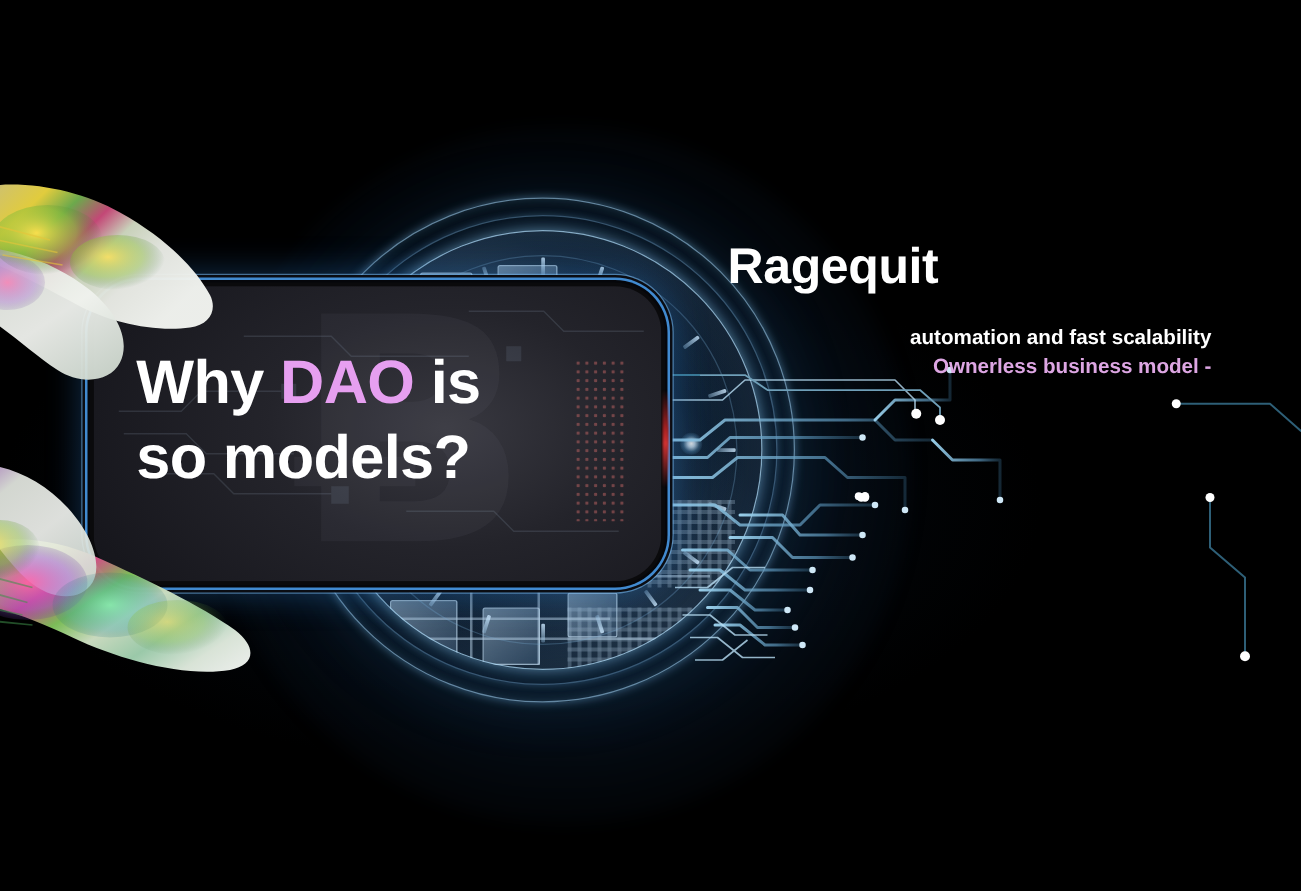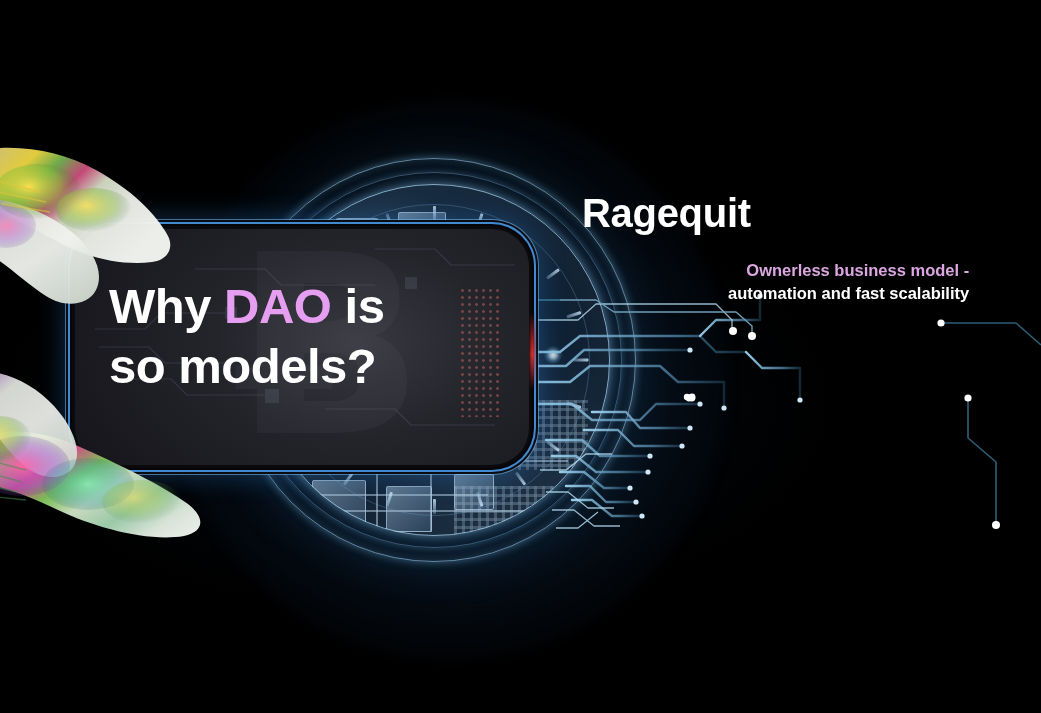--- a/index.html
+++ b/index.html
@@ -472,19 +472,19 @@
     <g stroke="#e6c53a" stroke-width="1.3" opacity="0.6">
       <path d="M2,40 L48,52"></path>
         <path d="M6,52 L54,62"></path>
         <path d="M10,64 L58,72"></path>
     </g>
   </svg>
 
   <div class="heading" id="head-ragequit">Ragequit</div>
 
   <div class="caption" id="cap-ragequit">
+    <span class="cap-line">automation and fast scalability</span>
     <span class="cap-line pink">Ownerless business model -</span>
-    <span class="cap-line">automation and fast scalability</span>
   </div>
 
 
 
 </div>
 
 </body></html>

